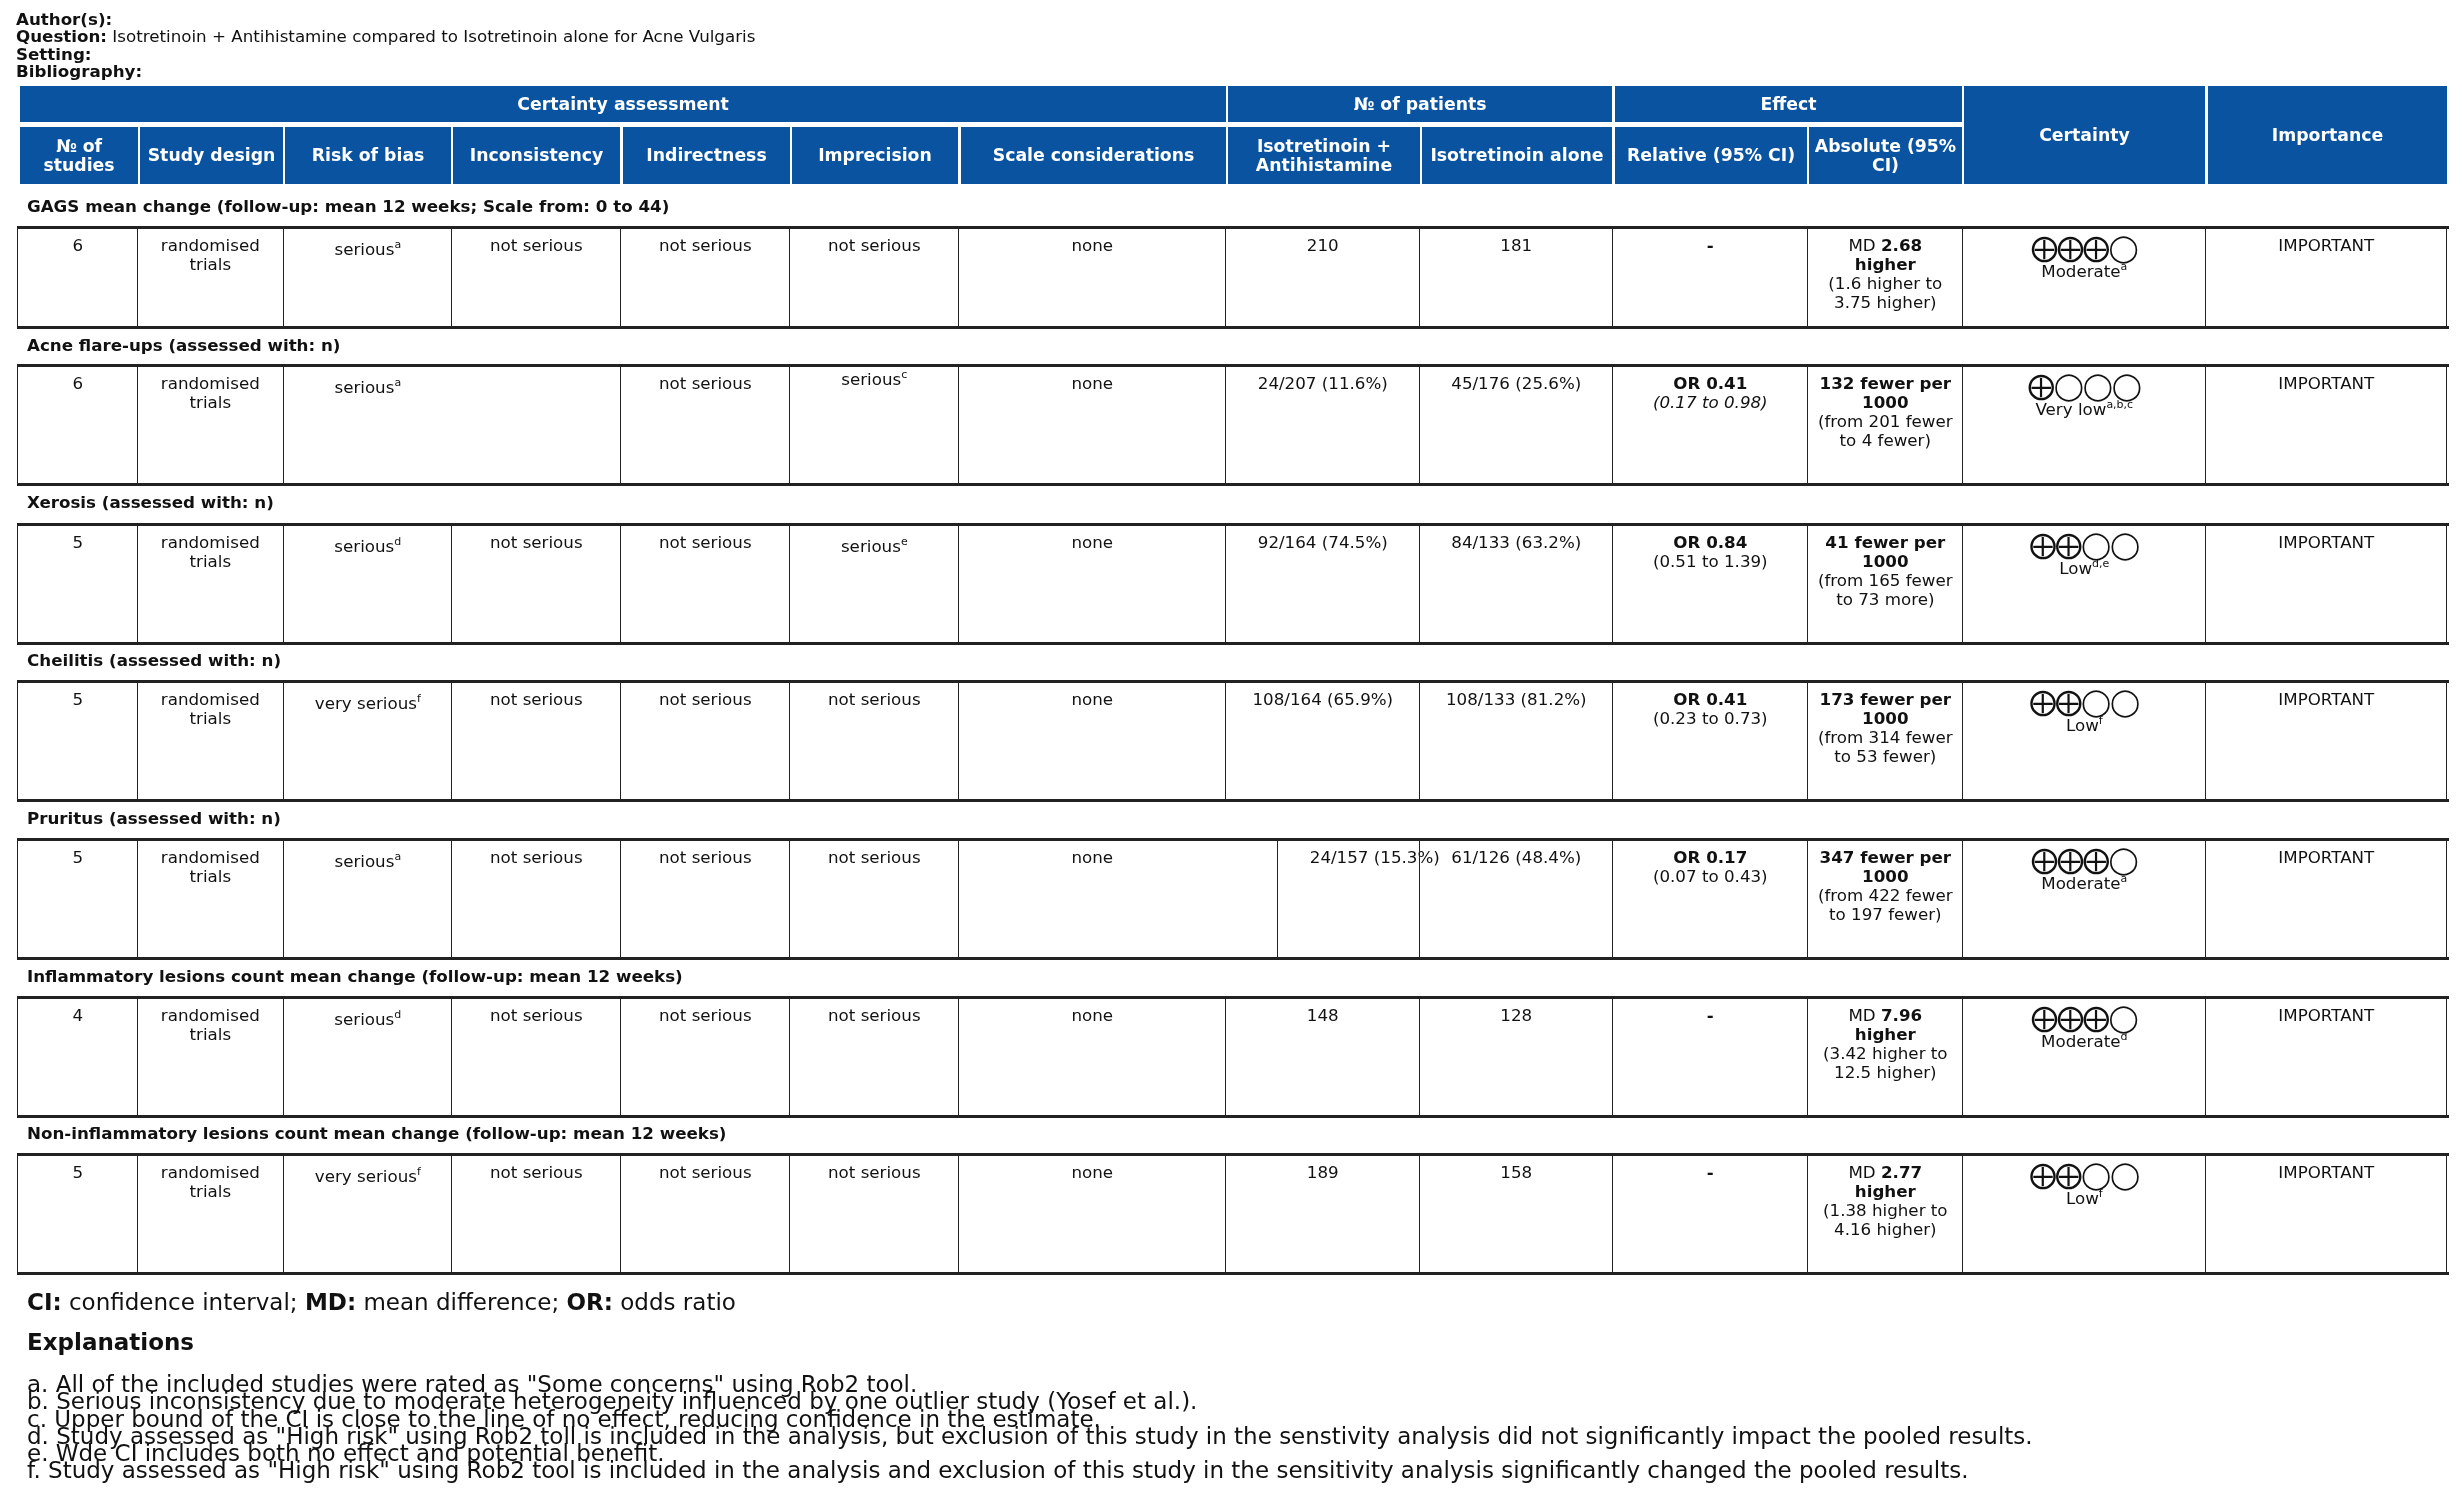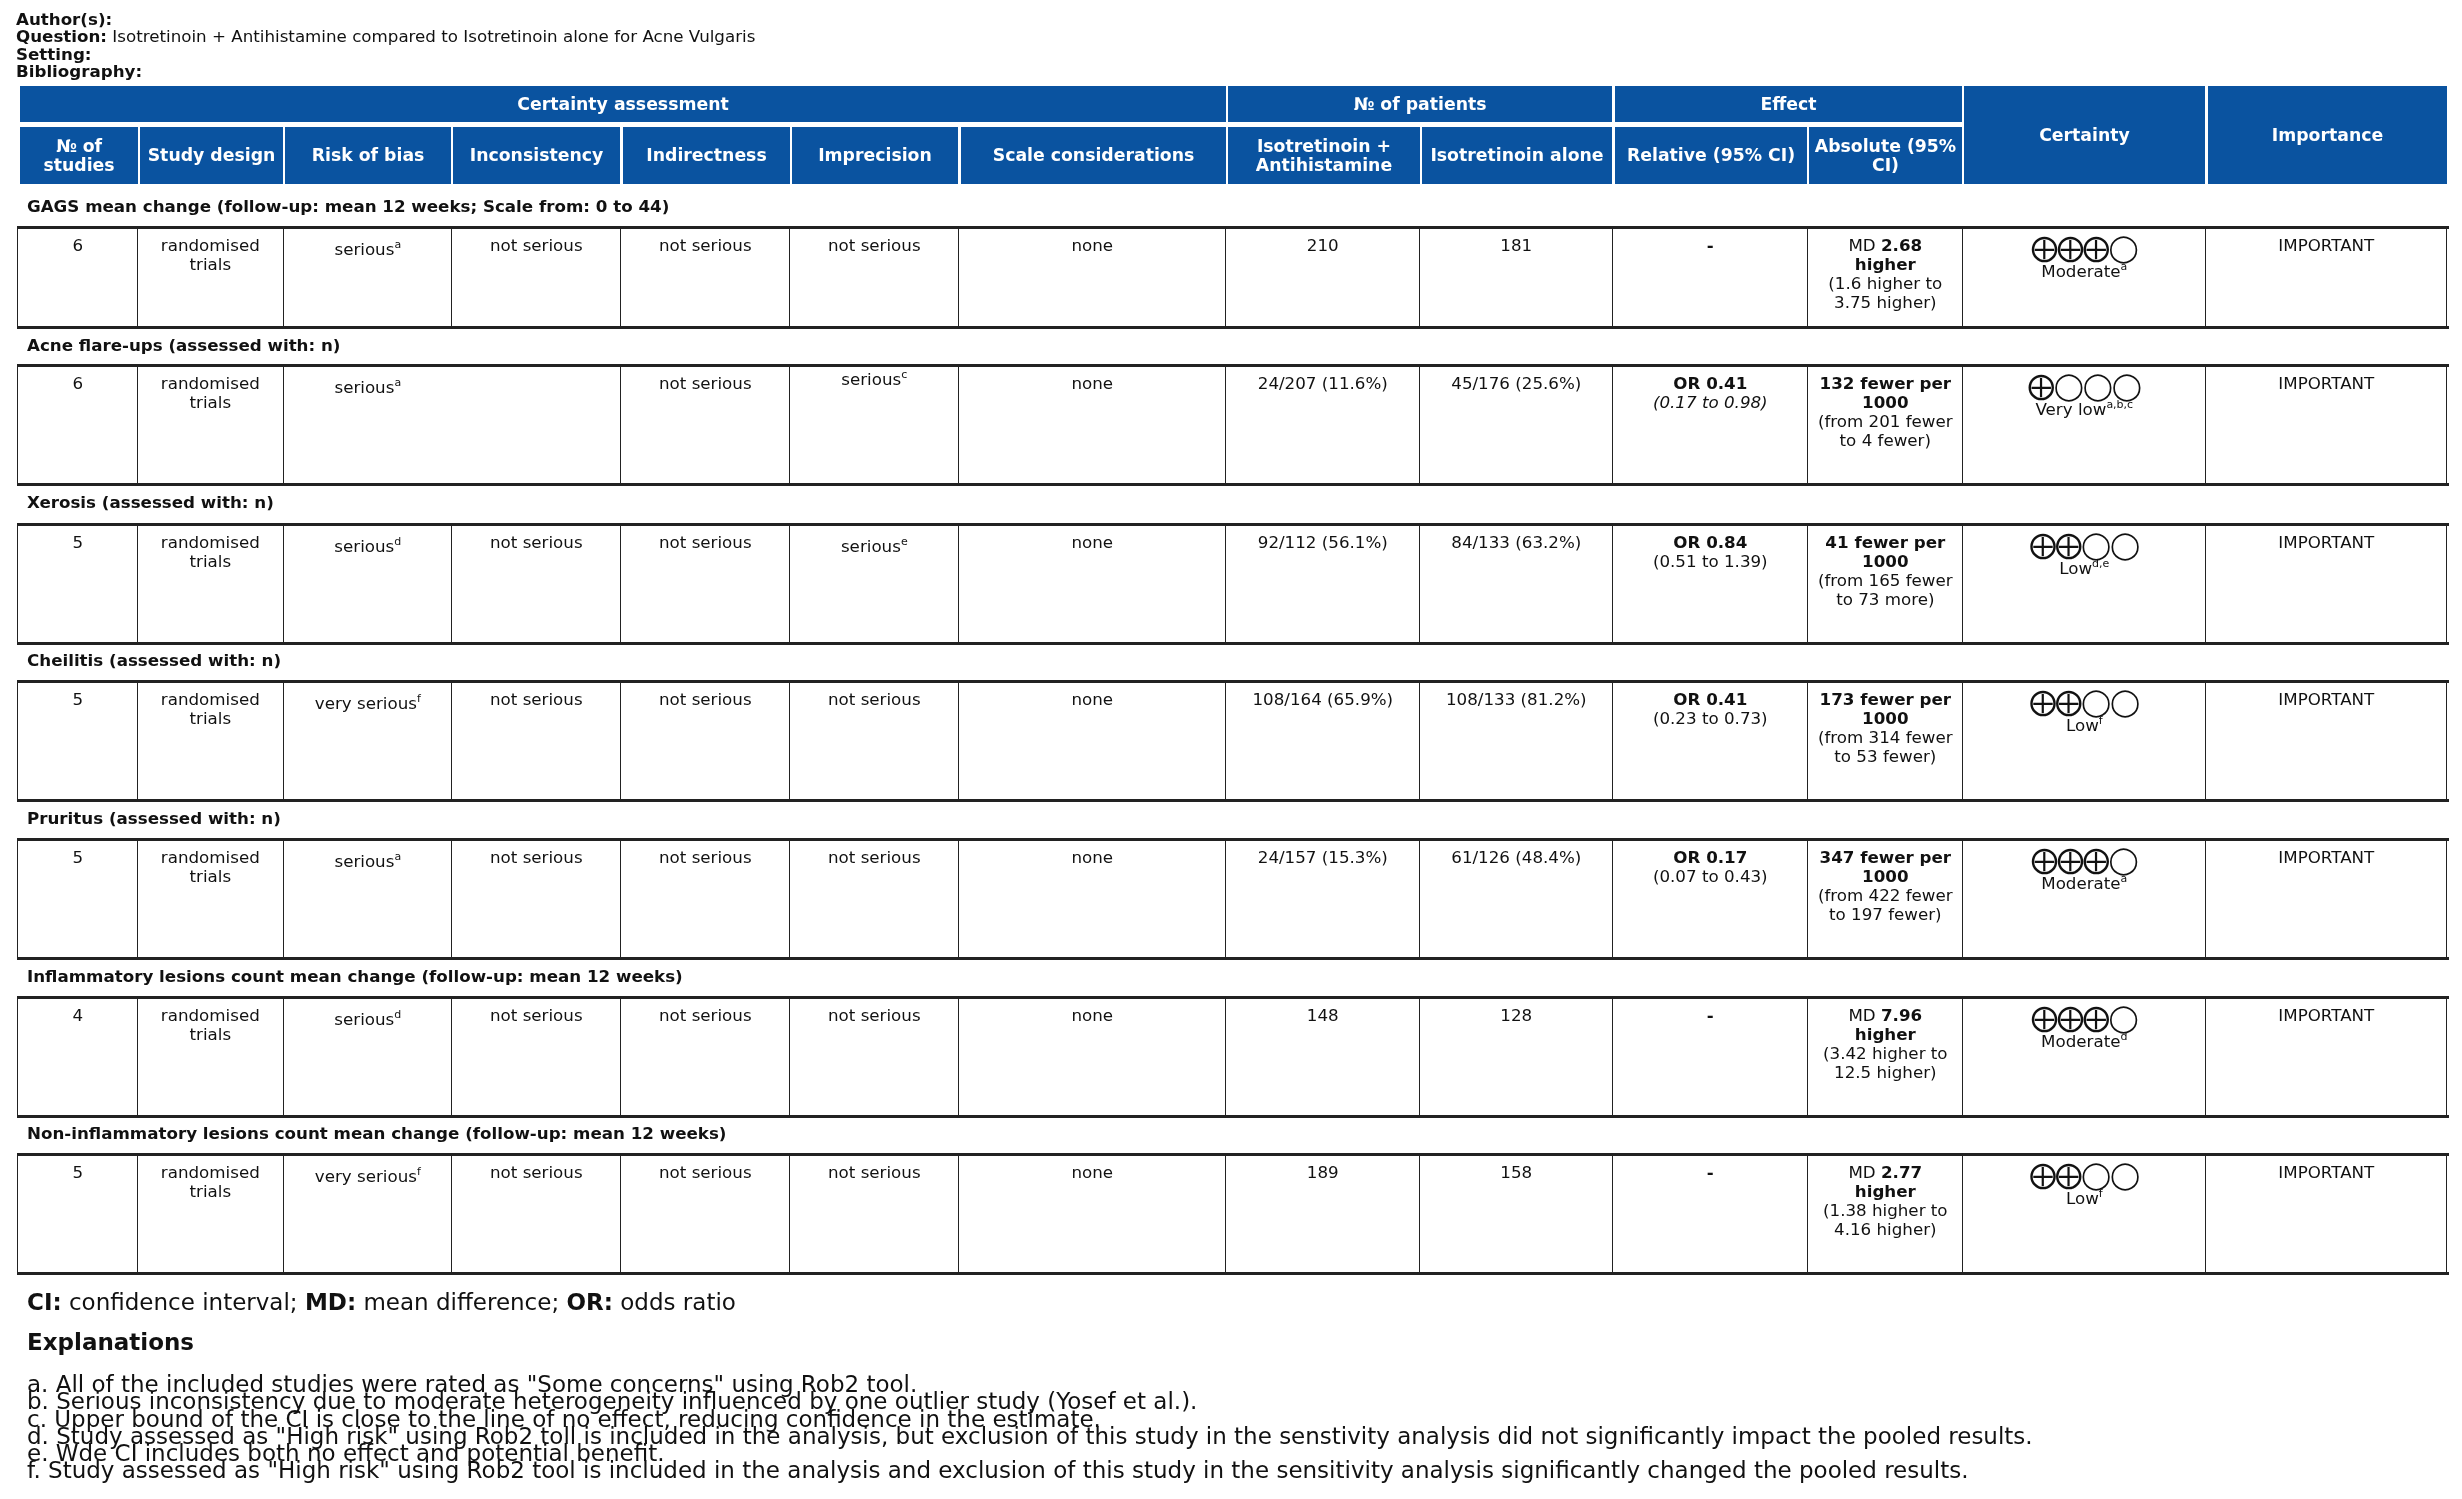--- a/index.html
+++ b/index.html
@@ -99,21 +99,21 @@
     </div>
     <div class="section-title" style="top: 492px;">Xerosis (assessed with: n)</div>
     <div class="row" style="top: 523px; height: 122px;">
       <div class="cell" style="left: 0px; width: 120px;"><span>5</span></div>
       <div class="cell" style="left: 120px; width: 145px;"><span>randomised trials</span></div>
       <div class="cell" style="left: 266px; width: 168px; padding-top: 11px;"><span>serious</span><sup>d</sup></div>
       <div class="cell" style="left: 434px; width: 169px;"><span>not serious</span></div>
       <div class="cell" style="left: 603px; width: 169px;"><span>not serious</span></div>
       <div class="cell" style="left: 772px; width: 169px; padding-top: 11px;"><span>serious</span><sup>e</sup></div>
       <div class="cell" style="left: 941px; width: 267px;"><span>none</span></div>
-      <div class="cell" style="left: 1208px; width: 194px;"><span>92/112 (56.1%)</span></div>
+      <div class="cell" style="left: 1208px; width: 194px;"><span>92/164 (74.5%)</span></div>
       <div class="cell" style="left: 1402px; width: 193px;"><span>84/133 (63.2%)</span></div>
       <div class="cell" style="left: 1595px; width: 195px;">
         <span class="bold" style="display: block;">OR 0.84</span>
         <span style="display: block;">(0.51 to 1.39)</span>
       </div>
       <div class="cell" style="left: 1790px; width: 155px; padding: 7.4px 8.6px 0px;"><span class="bold">41 fewer per 1000</span><span style="display: block;">(from 165 fewer to 73 more)</span></div>
       <div class="cell" style="left: 1945px; width: 243px;"><span class="circles" style="display: block;">⨁⨁◯◯</span><span>Low</span><sup>d,e</sup></div>
       <div class="cell last" style="left: 2188px; width: 242px;"><span>IMPORTANT</span></div>
     </div>
     <div class="section-title" style="top: 650px;">Cheilitis (assessed with: n)</div>
@@ -137,21 +137,21 @@
     </div>
     <div class="section-title" style="top: 808px;">Pruritus (assessed with: n)</div>
     <div class="row" style="top: 838px; height: 122px;">
       <div class="cell" style="left: 0px; width: 120px;"><span>5</span></div>
       <div class="cell" style="left: 120px; width: 145px;"><span>randomised trials</span></div>
       <div class="cell" style="left: 266px; width: 168px; padding-top: 11px;"><span>serious</span><sup>a</sup></div>
       <div class="cell" style="left: 434px; width: 169px;"><span>not serious</span></div>
       <div class="cell" style="left: 603px; width: 169px;"><span>not serious</span></div>
       <div class="cell" style="left: 772px; width: 169px;"><span>not serious</span></div>
       <div class="cell" style="left: 941px; width: 267px;"><span>none</span></div>
-      <div class="cell" style="left: 1208px; width: 194px;"><span>24/157 (15.3%)</span></div>
+      <div class="cell" style="left: 1260px; width: 194px;"><span>24/157 (15.3%)</span></div>
       <div class="cell" style="left: 1402px; width: 193px;"><span>61/126 (48.4%)</span></div>
       <div class="cell" style="left: 1595px; width: 195px;">
         <span class="bold" style="display: block;">OR 0.17</span>
         <span style="display: block;">(0.07 to 0.43)</span>
       </div>
       <div class="cell" style="left: 1790px; width: 155px; padding: 7.4px 8.6px 0px;"><span class="bold">347 fewer per 1000</span><span style="display: block;">(from 422 fewer to 197 fewer)</span></div>
       <div class="cell" style="left: 1945px; width: 243px;"><span class="circles" style="display: block;">⨁⨁⨁◯</span><span>Moderate</span><sup>a</sup></div>
       <div class="cell last" style="left: 2188px; width: 242px;"><span>IMPORTANT</span></div>
     </div>
     <div class="section-title" style="top: 966px;">Inflammatory lesions count mean change (follow-up: mean 12 weeks)</div>

